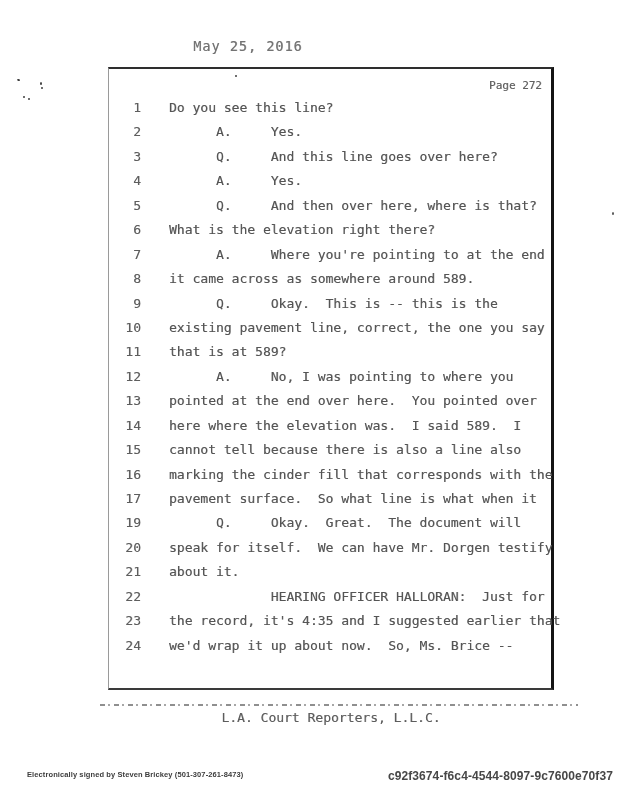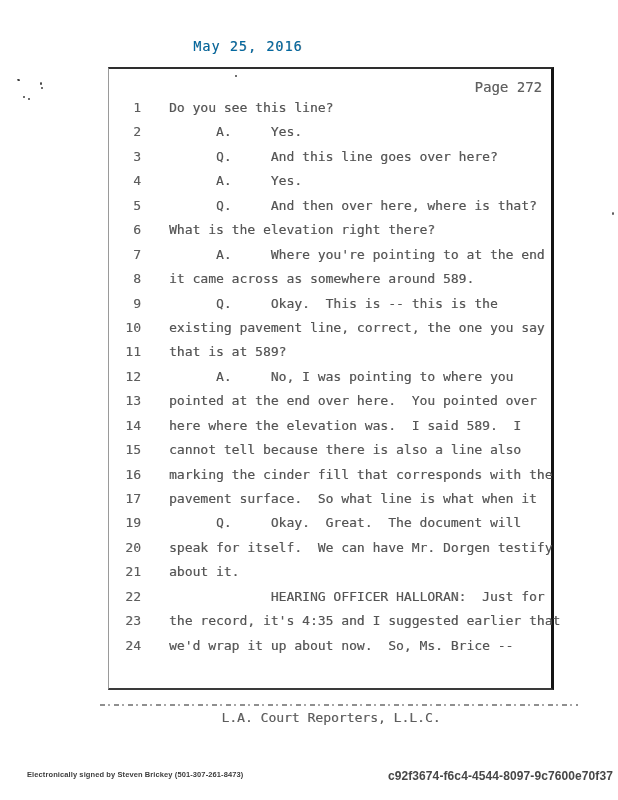--- a/index.html
+++ b/index.html
@@ -6,34 +6,34 @@
   body{
     width:618px;height:800px;
     background:#ffffff;
     font-family:"DejaVu Sans Mono","Liberation Mono",monospace;
     position:relative;overflow:hidden;
   }
   .scan-root{position:absolute;inset:0;}
   .date-header{
     position:absolute;top:38px;left:0;width:496px;
     text-align:center;font-size:13.5px;letter-spacing:1px;
-    color:#0369a1;text-shadow:0.4px 0.4px 0.3px rgba(90,90,90,.55);
+    color:#737373;text-shadow:0.4px 0.4px 0.3px rgba(90,90,90,.55);
   }
   .transcript-box{
     position:absolute;left:108px;top:67px;width:446px;height:623px;
     border-top:2px solid #2e2e2e;
     border-right:3px solid #141414;
     border-bottom:2px solid #3a3a3a;
     border-left:1px solid #9a9a9a;
     background:#ffffff;
     box-sizing:border-box;
   }
   .page-label{
     position:absolute;top:10px;right:9px;
-    font-size:14px;color:#606060;
+    font-size:11px;color:#606060;
     text-shadow:0.4px 0.4px 0.3px rgba(96,96,96,.5);
   }
   .lines{
     position:absolute;top:31px;left:0;right:0;
   }
   .t-line{
     display:flex;height:24.45px;align-items:flex-start;
     font-size:13px;line-height:16px;
     color:#555555;
     text-shadow:0.4px 0.4px 0.25px rgba(85,85,85,.5);

